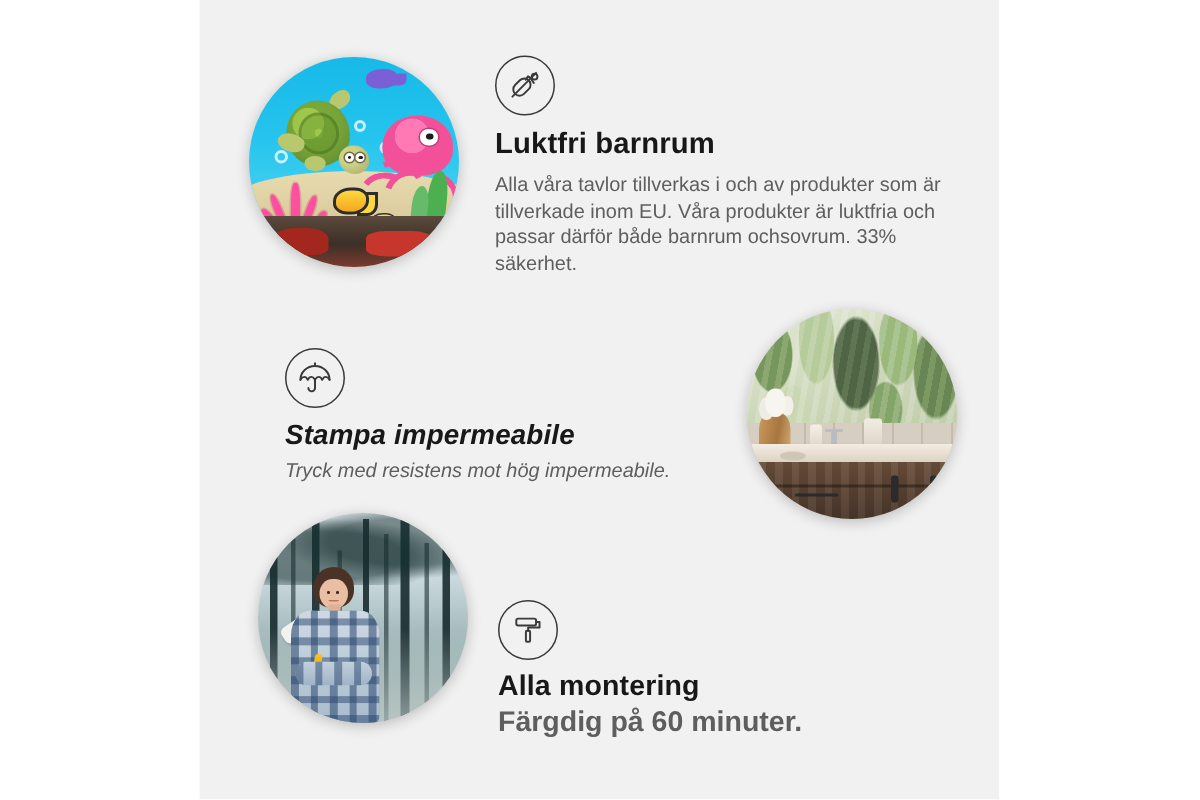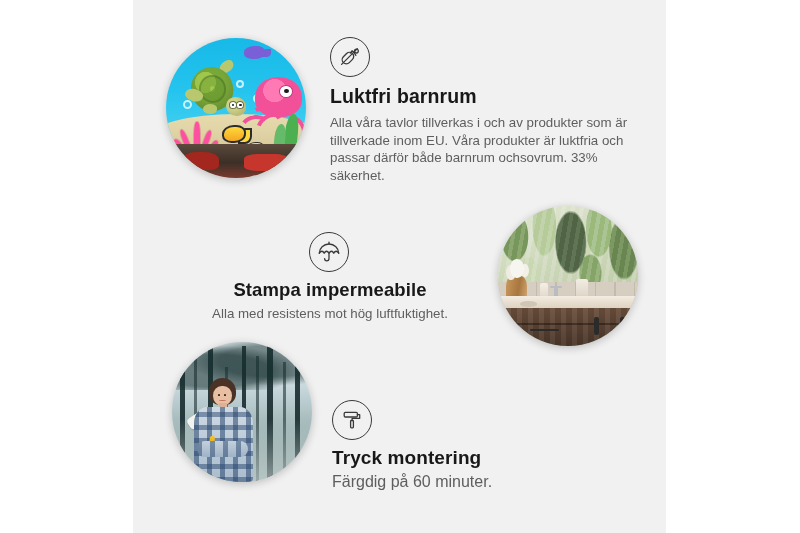--- a/index.html
+++ b/index.html
@@ -353,31 +353,31 @@
 
   
   #feat-odour {
     left: 330px; top: 37px; width: 300px;
   }
   #feat-odour .title { font-size: 19.5px; margin: 8px 0 6px; }
   #feat-odour .desc  { font-size: 13.3px; line-height: 17.6px; }
 
   
   #feat-water {
-    left: 190px; top: 232px; width: 280px; text-align: center;
+    left: 190px; top: 232px; width: 280px; text-align: left; font-style: italic;
   }
   #feat-water .title { font-size: 18.5px; margin: 7px 0 4px; }
   #feat-water .desc  { font-size: 13.3px; line-height: 17px; }
 
   
   #feat-mount {
     left: 332px; top: 400px; width: 280px;
   }
   #feat-mount .title { font-size: 19px; margin: 7px 0 4px; }
-  #feat-mount .desc  { font-size: 16px; line-height: 17px; }
+  #feat-mount .desc  { font-size: 19px; line-height: 17px; font-weight: bold; }
 
   .icon-circle {
     width: 40px; height: 40px;
     border: 1.6px solid #3a3a3a;
     border-radius: 50%;
     display: inline-flex;
     align-items: center;
     justify-content: center;
     box-sizing: border-box;
   }
@@ -480,21 +480,21 @@
       <span class="icon-circle">
         <svg width="26" height="26" viewBox="0 0 26 26" fill="none" stroke="#3a3a3a" stroke-width="1.3" stroke-linecap="round" stroke-linejoin="round">
           <path d="M3.3 14.2c0-5.1 4.3-9.2 9.7-9.2s9.7 4.1 9.7 9.2"></path>
           <path d="M3.3 14.2c1.6-2.6 3.6-2.6 4.9 0 1.3-2.6 3.3-2.6 4.8 0 1.5-2.6 3.5-2.6 4.8 0 1.3-2.6 3.3-2.6 4.9 0"></path>
           <path d="M13 5V3.1"></path>
           <path d="M13 14.2v5.4c0 1.3-1 2.3-2.2 2.3s-2.2-1-2.2-2.3"></path>
         </svg>
       </span>
     </span>
     <div class="title">Stampa impermeabile</div>
-    <div class="desc">Alla med resistens mot hög luftfuktighet.</div>
+    <div class="desc">Tryck med resistens mot hög impermeabile.</div>
   </div>
 
   <div class="circle-img" id="img-forest" style="left:172px; top:342px; width:140px; height:140px;">
     <div class="scene">
       <div class="forest">
         <span class="tr a"></span>
           <span class="tr b"></span>
           <span class="tr c"></span>
         <span class="tr d"></span>
           <span class="tr e"></span>
@@ -525,17 +525,17 @@
   <div class="feature" id="feat-mount">
     <span class="icon-wrap">
       <span class="icon-circle">
         <svg width="26" height="26" viewBox="0 0 26 26" fill="none" stroke="#3a3a3a" stroke-width="1.3" stroke-linecap="round" stroke-linejoin="round">
           <rect x="5.2" y="5.4" width="13.2" height="4.6" rx="1.2"></rect>
           <path d="M18.4 7.7h2.3v3.6h-7.6v2.2"></path>
           <rect x="11.6" y="13.5" width="2.8" height="7.3" rx="0.7"></rect>
         </svg>
       </span>
     </span>
-    <div class="title">Tryck montering</div>
+    <div class="title">Alla montering</div>
     <div class="desc">Färgdig på 60 minuter.</div>
   </div>
 
 </div>
 
 </body></html>

